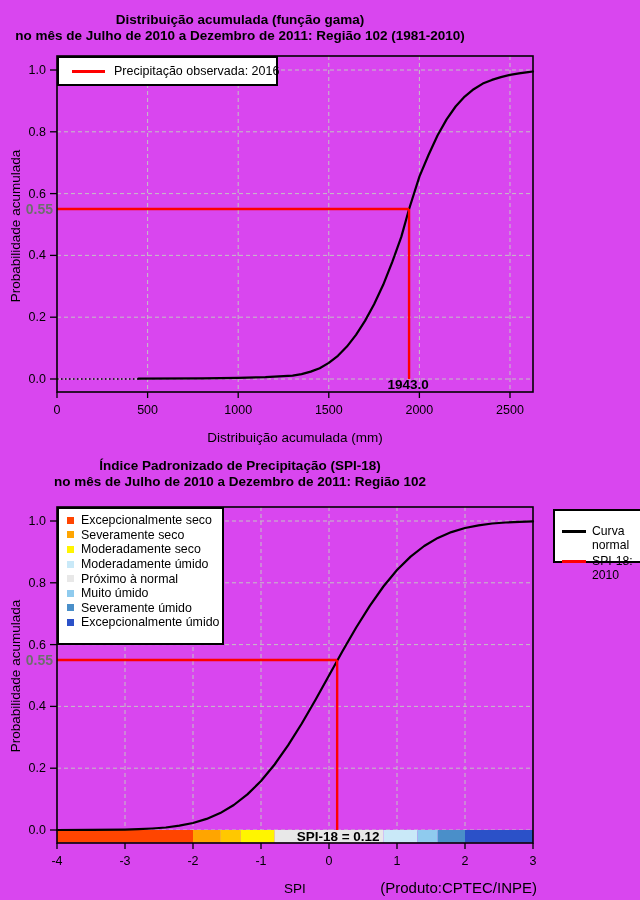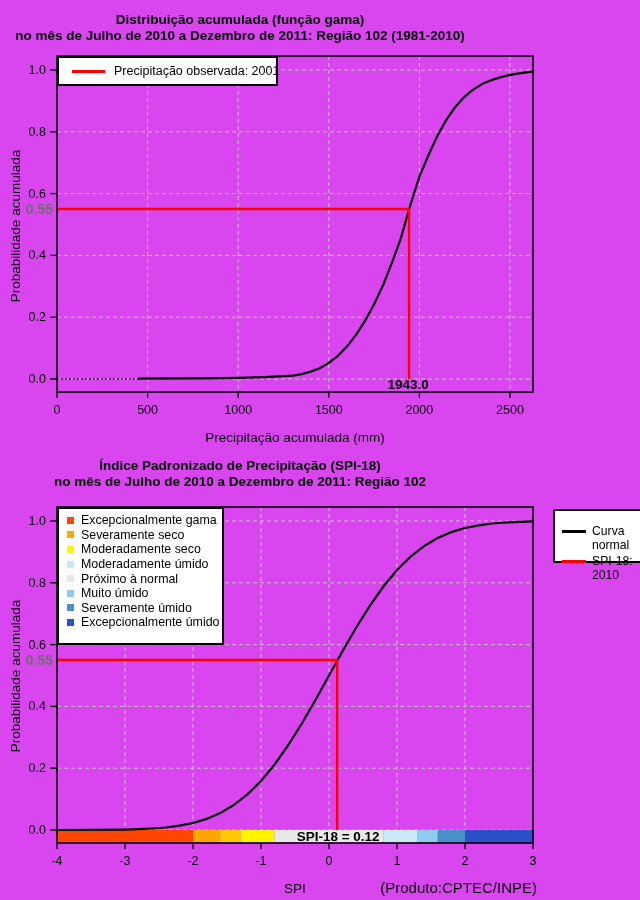--- a/index.html
+++ b/index.html
@@ -135,36 +135,36 @@
         <text x="46" y="710.4" text-anchor="end" font-size="12.5px" fill="#000">0.4</text>
         <line x1="50" y1="644.6" x2="57" y2="644.6" stroke="#000" stroke-width="1.3"></line>
         <text x="46" y="648.6" text-anchor="end" font-size="12.5px" fill="#000">0.6</text>
         <line x1="50" y1="582.8" x2="57" y2="582.8" stroke="#000" stroke-width="1.3"></line>
         <text x="46" y="586.8" text-anchor="end" font-size="12.5px" fill="#000">0.8</text>
         <line x1="50" y1="521" x2="57" y2="521" stroke="#000" stroke-width="1.3"></line>
         <text x="46" y="525" text-anchor="end" font-size="12.5px" fill="#000">1.0</text>
       </g>
     </svg>
 
-  <div class="abs xlabel" style="top:430px">Precipitação acumulada (mm)</div>
+  <div class="abs xlabel" style="top:430px">Distribuição acumulada (mm)</div>
   <div class="abs ylabel" style="left:15px;top:226px">Probabilidade acumulada</div>
   <div class="abs xlabel" style="top:881px">SPI</div>
   <div class="abs ylabel" style="left:15px;top:676px">Probabilidade acumulada</div>
 
   <div class="abs credit" style="left:357px;top:879px;width:180px;text-align:right">(Produto:CPTEC/INPE)</div>
 
   <div class="abs legend leg1">
     <span class="sample" style="background:#FF0000"></span>
-    <span class="lab">Precipitação observada: 2001</span>
+    <span class="lab">Precipitação observada: 2016</span>
   </div>
 
   <div class="abs legend leg2" id="catLegend">
       <div class="row">
         <span class="sq" style="background: rgb(255, 69, 0);"></span>
-        <span class="lab">Excepcionalmente gama</span>
+        <span class="lab">Excepcionalmente seco</span>
       </div>
       <div class="row">
         <span class="sq" style="background: rgb(255, 165, 0);"></span>
         <span class="lab">Severamente seco</span>
       </div>
       <div class="row">
         <span class="sq" style="background: rgb(255, 245, 0);"></span>
         <span class="lab">Moderadamente seco</span>
       </div>
       <div class="row">

